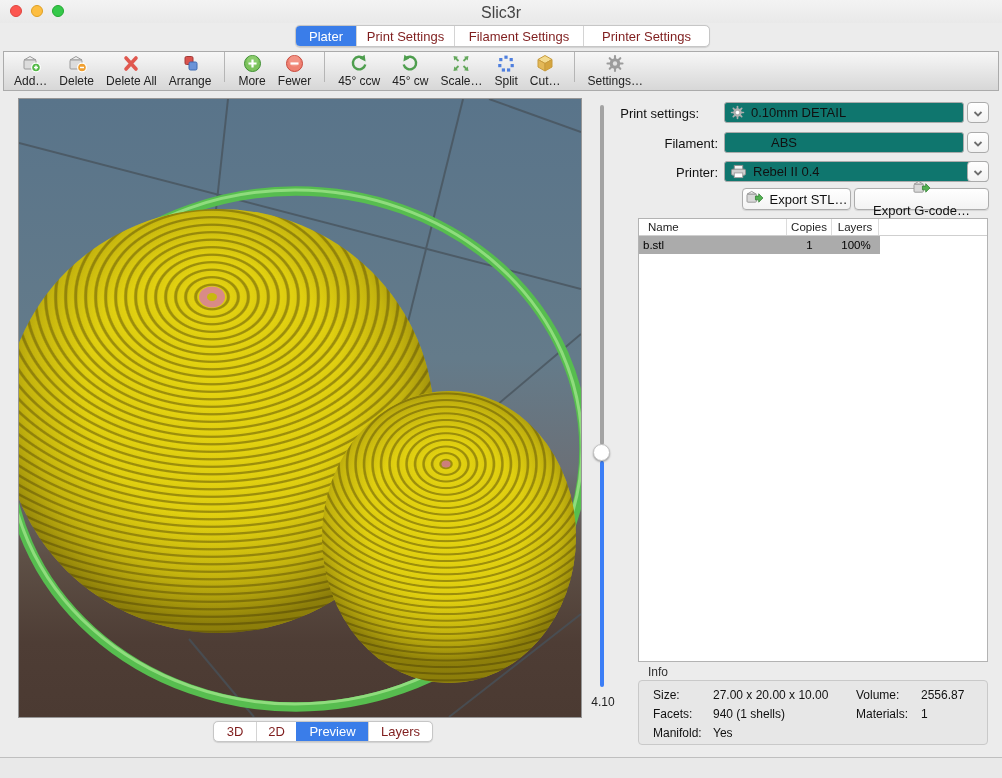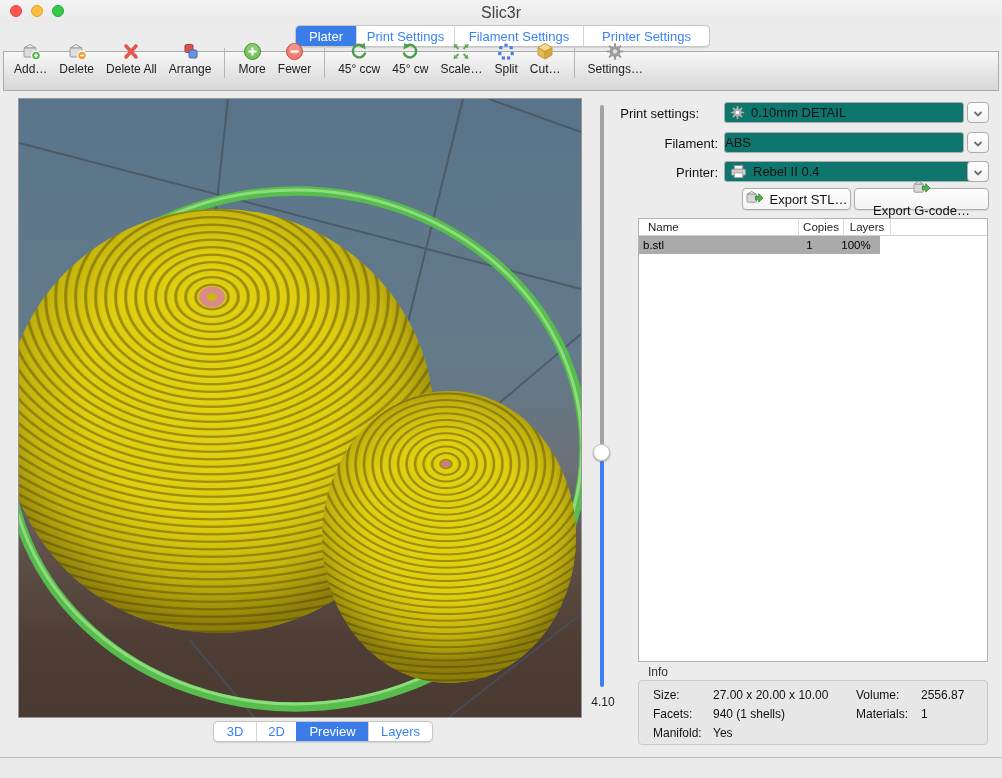--- a/index.html
+++ b/index.html
@@ -15,30 +15,30 @@
   .titlebar { left:0; top:0; width:1002px; height:23px; background:linear-gradient(#F3F3F3,#E9E9E9); }
   .tl { position:absolute; top:5px; width:12px; height:12px; border-radius:50%; }
   .tl.red   { left:10px; background:#FC5650; border:1px solid #E0443E; }
   .tl.yellow{ left:31px; background:#FDBE41; border:1px solid #DFA023; }
   .tl.green { left:52px; background:#35C94A; border:1px solid #24A832; }
   .win-title { position:absolute; left:0; right:0; top:4px; text-align:center; font-size:16px; color:#444; }
 
   
   .seg { display:flex; background:#FFF; border:1px solid #C6C6C6; border-radius:5px; overflow:hidden;
          box-shadow:0 0.5px 1px rgba(0,0,0,.12); }
-  .seg-item { font-size:13px; color:#3b82f6; display:flex; align-items:center; justify-content:center; }
+  .seg-item { font-size:13px; color:#7f1d1d; display:flex; align-items:center; justify-content:center; }
   .seg-item + .seg-item { border-left:1px solid #D4D4D4; }
   .seg-item.active { background:#3A7DE9; color:#FFF; border-left-color:#3A7DE9; }
   .main-tabs { left:295px; top:25px; height:22px; }
   .view-tabs { left:213px; top:721px; height:21px; }
 
   
   .toolbar { left:3px; top:51px; width:996px; height:40px;
              border:1px solid #ABABAB; background:linear-gradient(#F7F7F7,#D7D7D7);
-             display:flex; align-items:flex-end; padding:12px 4px; }
+             display:flex; align-items:flex-start; padding:0 4px; }
   .tool { display:flex; flex-direction:column; align-items:center; justify-content:flex-end;
           gap:1px; padding:2px 6px; font-size:12px; color:#222; }
   .tool svg { display:block; }
   .tsep { width:1px; height:30px; background:#B5B5B5; margin:0 7px; }
 
   
   .viewport { left:18px; top:98px; width:564px; height:620px; border:1px solid #969696; }
   .viewport svg { display:block; }
 
   
@@ -48,37 +48,37 @@
               border-radius:50%; box-shadow:0 1px 2px rgba(0,0,0,.35); }
   .sl-value { left:583px; top:695px; width:40px; text-align:center; font-size:12px; color:#222; }
 
   
   .fieldlabel { width:90px; text-align:right; font-size:13px; color:#111; }
   .lab-print { left:609px; top:106px; } .lab-fil { left:628px; top:136px; } .lab-prn { left:628px; top:165px; }
   .combo { background:#0f766e; border:1px solid #ABABAB; border-radius:3px; height:21px;
            display:flex; align-items:center; font-size:13px; color:#111; }
   .combo .cicon { margin:0 6px 0 5px; display:flex; }
   .combo-print { left:724px; top:102px; width:240px; }
-  .combo-fil   { left:724px; top:132px; width:240px; }
+  .combo-fil   { left:724px; top:132px; width:240px; padding-left:46px; }
   .combo-prn   { left:724px; top:161px; width:264px; }
   .drop { background:linear-gradient(#FFF,#F2F2F2); border:1px solid #ABABAB; border-radius:4px;
           width:22px; height:21px; display:flex; align-items:center; justify-content:center; }
   .drop-1 { left:967px; top:102px; } .drop-2 { left:967px; top:132px; } .drop-3 { left:967px; top:161px; }
   .btn { background:linear-gradient(#FFF,#F3F3F3); border:1px solid #ADADAD; border-radius:4px; height:22px;
          display:flex; align-items:center; justify-content:center; gap:5px; font-size:13px; color:#111;
          box-shadow:0 0.5px 1px rgba(0,0,0,.1); }
   .btn-stl   { left:742px; top:188px; width:109px; }
   .btn-gcode { left:854px; top:188px; width:135px;flex-direction:column; }
 
   
   .objtable { left:638px; top:218px; width:350px; height:444px; background:#FFF; border:1px solid #B3B3B3; }
   .thead { display:flex; height:17px; border-bottom:1px solid #CFCFCF; font-size:11.5px; color:#222;
            align-items:center; background:#FFF; }
   .th { border-right:1px solid #DCDCDC; height:100%; display:flex; align-items:center; justify-content:center; }
-  .th.name { width:160px; justify-content:flex-start; padding-left:9px; }
+  .th.name { width:148px; justify-content:flex-start; padding-left:9px; }
   .th.copies { width:45px; } .th.scale { width:47px; } .th.rest { flex:1; border-right:none; }
   .trow { display:flex; height:18px; font-size:11.5px; color:#000; }
   .trow-sel { display:flex; width:241px; background:#ABABAB; align-items:center; }
   .td.name { width:148px; padding-left:4px; } .td.copies { width:45px; text-align:center; }
   .td.scale { width:48px; text-align:center; }
 
   
   .info-title { left:648px; top:665px; font-size:12px; color:#333; }
   .infobox { left:638px; top:680px; width:350px; height:65px; background:#E7E7E7;
              border:1px solid #C9C9C9; border-radius:4px; font-size:12px; color:#111; }

